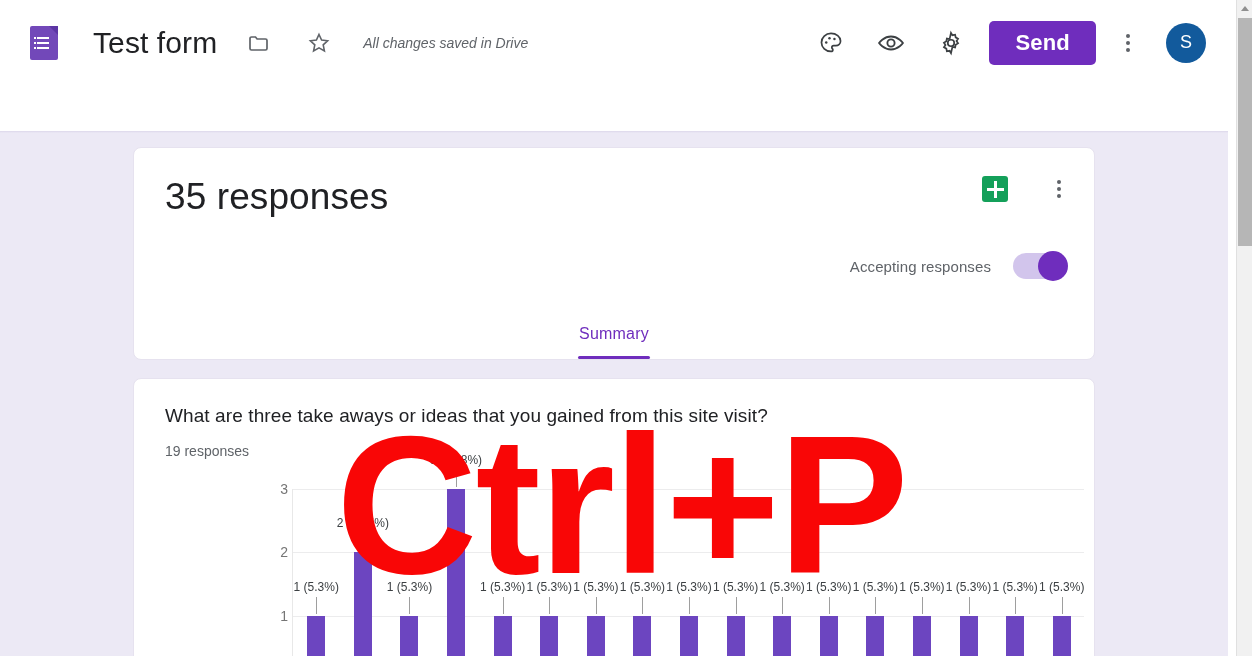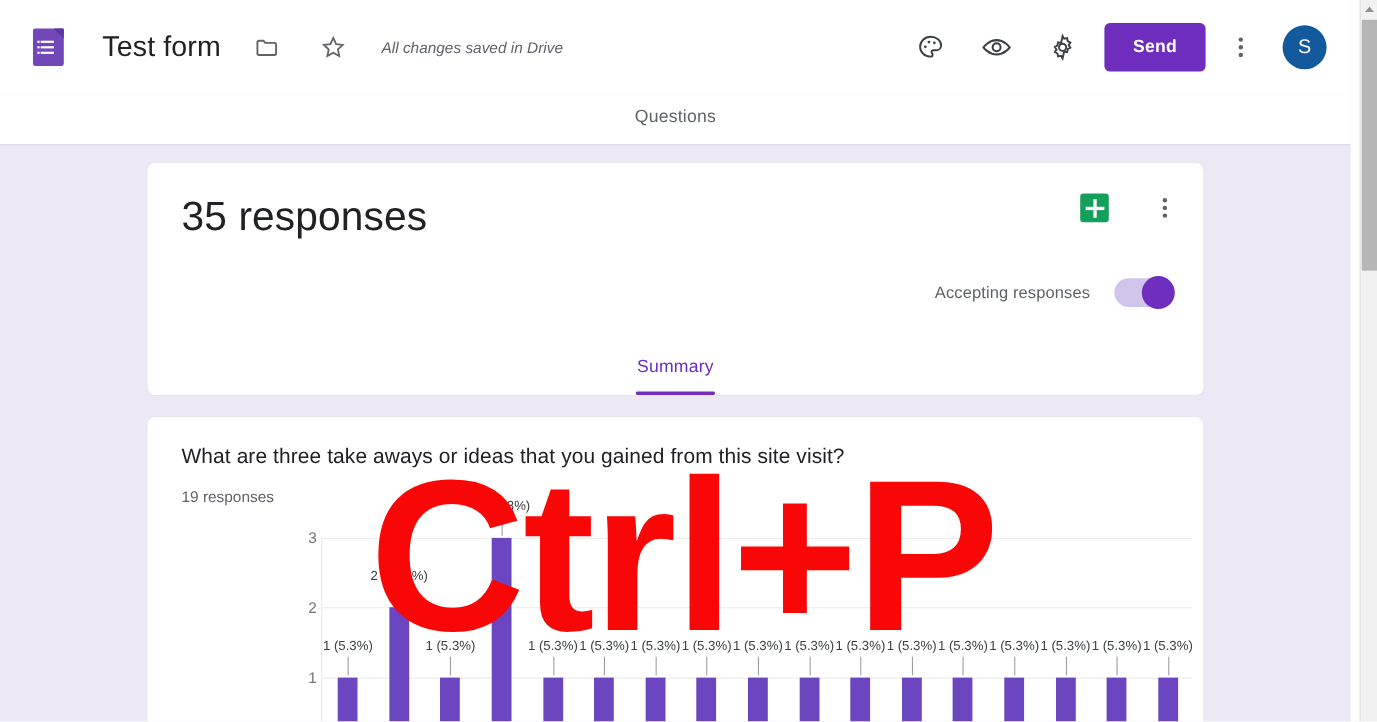--- a/index.html
+++ b/index.html
@@ -52,41 +52,41 @@
   .form-logo .ln {
     position: absolute; left: 7px; width: 12px; height: 2px; background: #fff;
   }
   .form-logo .ln.a { top: 11px; } .form-logo .ln.b { top: 16px; } .form-logo .ln.c { top: 21px; }
   .form-logo .dt {
     position: absolute; left: 4px; width: 2px; height: 2px; background: #fff;
   }
   .form-logo .dt.a { top: 11px; } .form-logo .dt.b { top: 16px; } .form-logo .dt.c { top: 21px; }
 
   .form-title {
-    font-size: 26px; color: #202124; margin-left: 35px; letter-spacing: .1px;
+    font-size: 30px; color: #202124; margin-left: 35px; letter-spacing: .1px;
     white-space: nowrap;
   }
   .icon-btn {
     width: 40px; height: 40px; border-radius: 50%;
     display: flex; align-items: center; justify-content: center;
     flex: 0 0 auto; color: #5f6368; background: transparent; border: 0;
   }
   .move-btn { margin-left: 22px; }
   .star-btn { margin-left: 20px; }
   .saved-text {
     margin-left: 24px; font-style: italic; font-size: 14px; color: #5f6368;
     white-space: nowrap;
   }
   .spacer { flex: 1 1 auto; }
   .theme-btn { margin-right: 20px; }
   .preview-btn { margin-right: 20px; }
   .settings-btn { margin-right: 18px; }
   .send-btn {
     height: 44px; padding: 0 26px; background: #6f2dbd; color: #fff;
-    border: 0; border-radius: 5px; font-size: 16px; font-weight: bold;
+    border: 0; border-radius: 5px; font-size: 22px; font-weight: bold;
     letter-spacing: .2px; cursor: pointer;
   }
   .more-btn { margin-left: 12px; }
   .avatar {
     width: 40px; height: 40px; border-radius: 50%; background: #125a9c;
     color: #fff; font-size: 18px; display: flex; align-items: center;
     justify-content: center; margin-left: 18px; flex: 0 0 auto;
   }
   .dots { display: flex; flex-direction: column; gap: 3px; align-items: center; }
   .dots span { width: 4px; height: 4px; border-radius: 50%; background: #5f6368; }
@@ -279,23 +279,20 @@
           <span></span>
             <span></span>
             <span></span>
         </div>
       </div>
 
       <div class="avatar">S</div>
     </div>
 
     <div class="toptabs">
-      <div class="toptab">
-        <span>Questions</span>
-      </div>
     </div>
     <div class="appbar-shadow"></div>
 
     <div class="card card-summary">
       <div class="resp-count">35 responses</div>
 
       <div class="sheets-icon">
         <span class="v"></span>
           <span class="h"></span>
       </div>

